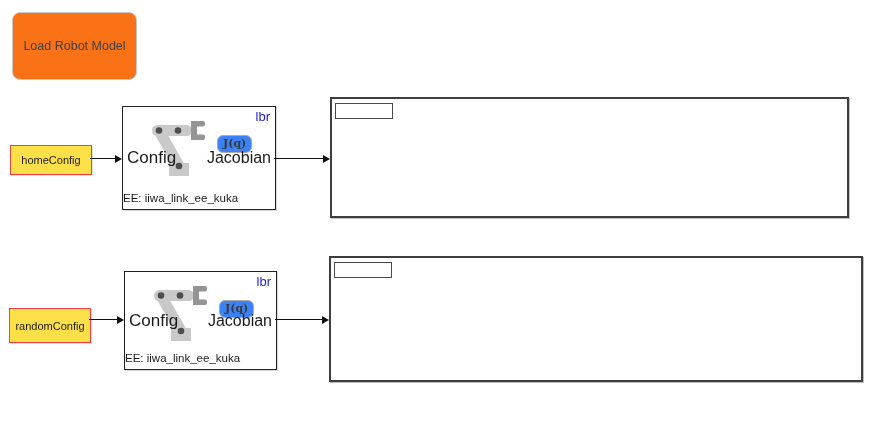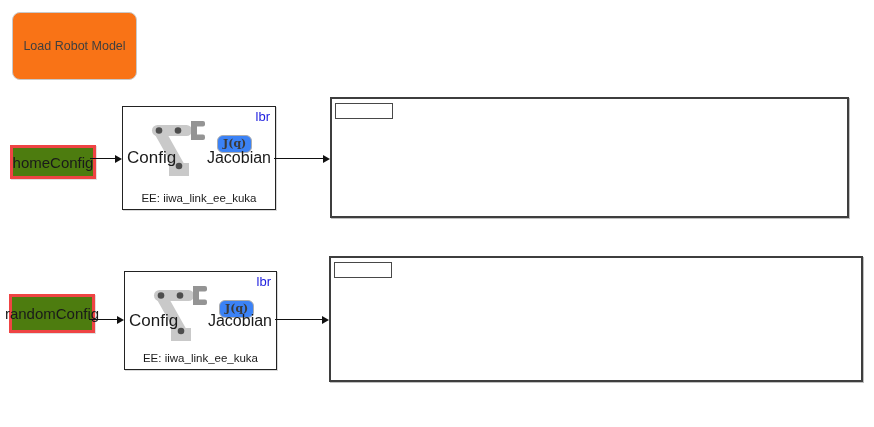--- a/index.html
+++ b/index.html
@@ -9,47 +9,47 @@
   }
   
   .load-btn{
     position:absolute;left:12px;top:12px;width:125px;height:68px;
     background:#f97316;border:1px solid #c9c9c9;border-radius:8px;
     font-family:"Liberation Sans",sans-serif;font-size:12.5px;color:#3f3f3f;
     display:flex;align-items:center;justify-content:center;cursor:pointer;
   }
   
   .src-block{
-    position:absolute;background:#4d7c0f;border:3px solid #ef4444;
+    position:absolute;background:#fde047;border:1px solid #ef4444;
     display:flex;align-items:center;justify-content:center;
-    font-size:15px;box-shadow:1px 1px 0 rgba(0,0,0,0.12);
+    font-size:11px;box-shadow:1px 1px 0 rgba(0,0,0,0.12);
   }
   #src1{left:10px;top:145px;width:80px;height:28px;}
-  #src2{left:9px;top:294px;width:80px;height:33px;}
+  #src2{left:9px;top:308px;width:80px;height:33px;}
   
   .wire{position:absolute;height:1.4px;background:#111;}
   .ah{position:absolute;width:0;height:0;border-top:4px solid transparent;
       border-bottom:4px solid transparent;border-left:7px solid #111;}
   
   .jac-block{
     position:absolute;background:#fff;border:1.5px solid #222;
     box-shadow:1px 1px 0 rgba(0,0,0,0.15);
   }
   #jac1{left:122px;top:106px;width:152px;height:102px;}
   #jac2{left:124px;top:271px;width:151px;height:97px;}
   .blk-tag{position:absolute;top:2px;right:5px;font-size:13px;color:#2121df;}
   .robot-svg{position:absolute;left:24px;top:12px;width:62px;height:64px;}
   .badge{
     position:absolute;left:94px;top:16px;padding:1px 5px 2px 5px;
     background:#3b82f6;border:1px solid #adadad;border-radius:6px;
     font-family:"DejaVu Serif",serif;font-weight:bold;font-size:11px;color:#3a3a3a;margin-top:12px;
   }
   .port-in{position:absolute;left:4px;top:50%;transform:translateY(-50%);font-size:17px;}
   .port-out{position:absolute;right:4px;top:50%;transform:translateY(-50%);font-size:16px;}
-  .caption{position:absolute;bottom:5px;left:0;width:100%;text-align:center;font-size:11.5px;}
+  .caption{position:absolute;bottom:5px;left:0;width:100%;font-size:11.5px;}
   
   .display-block{
     position:absolute;background:#fff;border:2px solid #3e3e3e;
     box-shadow:1px 1px 0 rgba(0,0,0,0.25);
   }
   #disp1{left:330px;top:97px;width:515px;height:117px;}
   #disp2{left:329px;top:256px;width:530px;height:122px;}
   .value-box{
     position:absolute;left:3px;top:4px;width:56px;height:14px;
     background:#fff;border:1.5px solid #484848;

